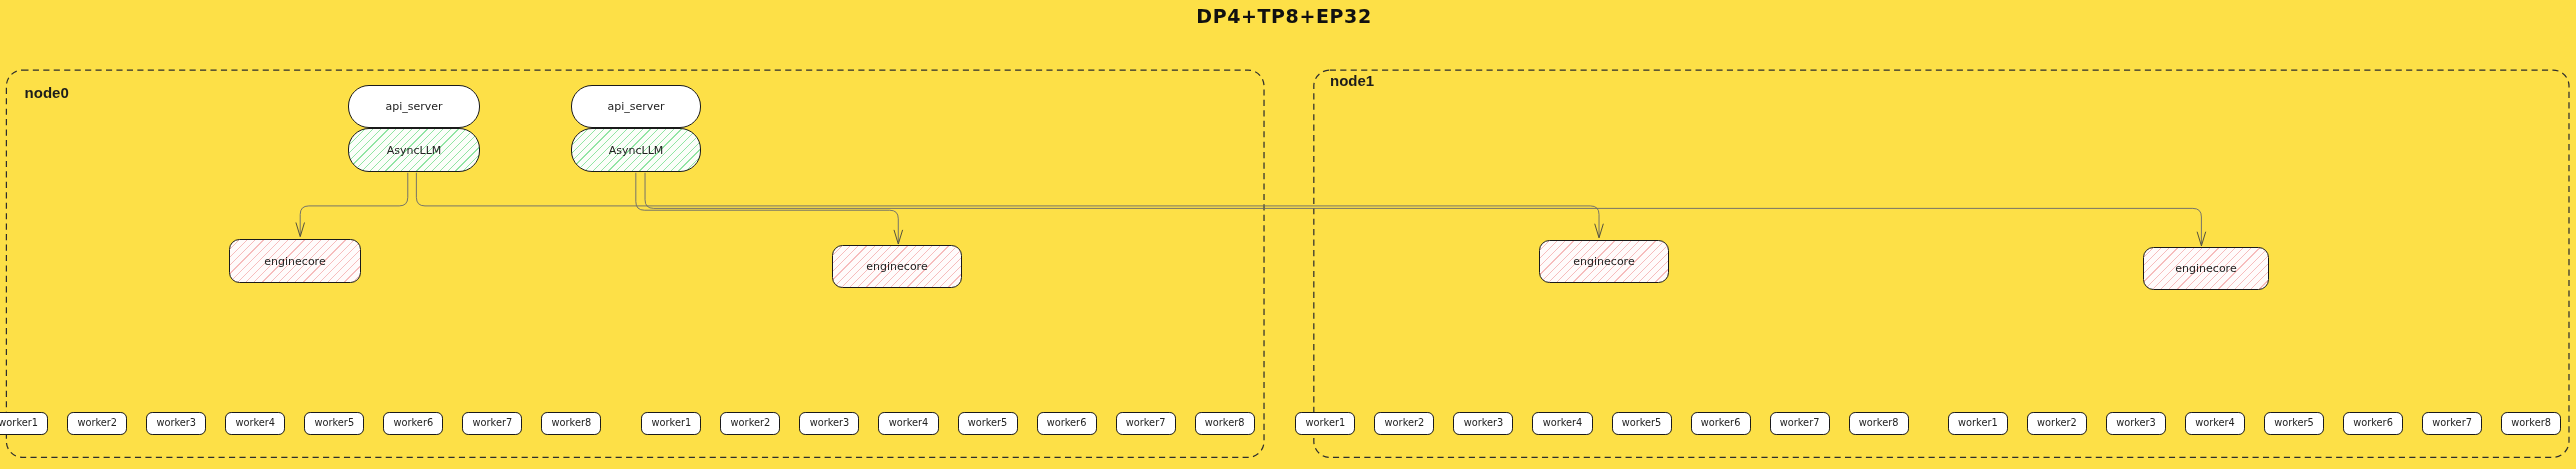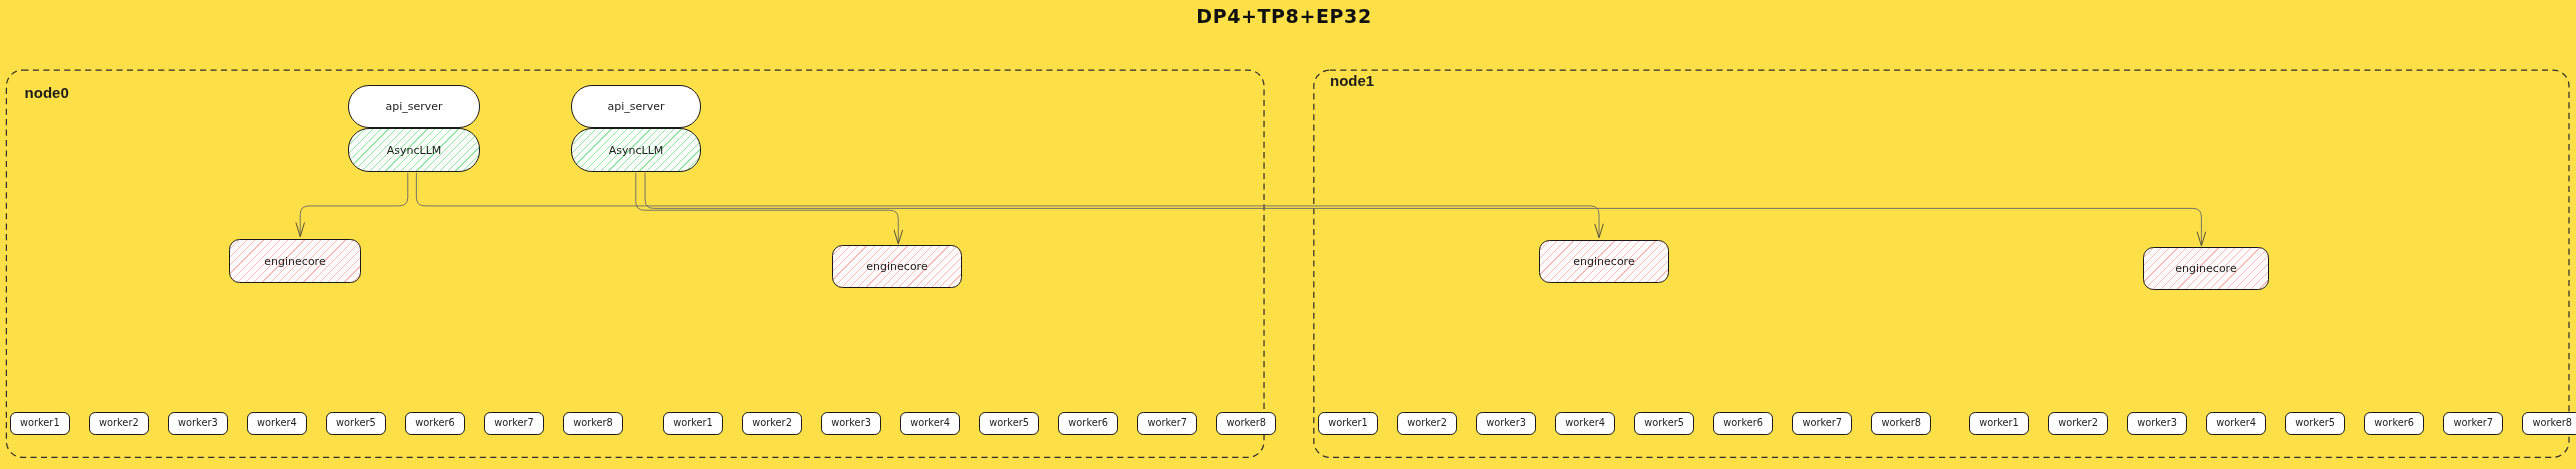--- a/index.html
+++ b/index.html
@@ -56,21 +56,21 @@
 
   
   #ec1{left:229px;top:239px;width:132px;height:44px;border-radius:10.5px;}
   #ec2{left:832px;top:245px;width:130px;height:43px;border-radius:10.5px;}
   #ec3{left:1539px;top:240px;width:130px;height:43px;border-radius:10.5px;}
   #ec4{left:2143px;top:247px;width:126px;height:43px;border-radius:10.5px;}
 
   
   .worker-group{
     position:absolute;top:412px;height:23px;
-    display:flex;justify-content:space-between;align-items:center;
+    display:flex;justify-content:center;align-items:center;
     z-index:2;
     gap:19px;
   }
   #wg1{left:9.8px;width:570px;}
   #wg2{left:663px;width:570px;}
   #wg3{left:1318px;width:568px;}
   #wg4{left:1969px;width:571px;}
   .worker{
     box-sizing:border-box;
     height:23px;line-height:19.7px;

